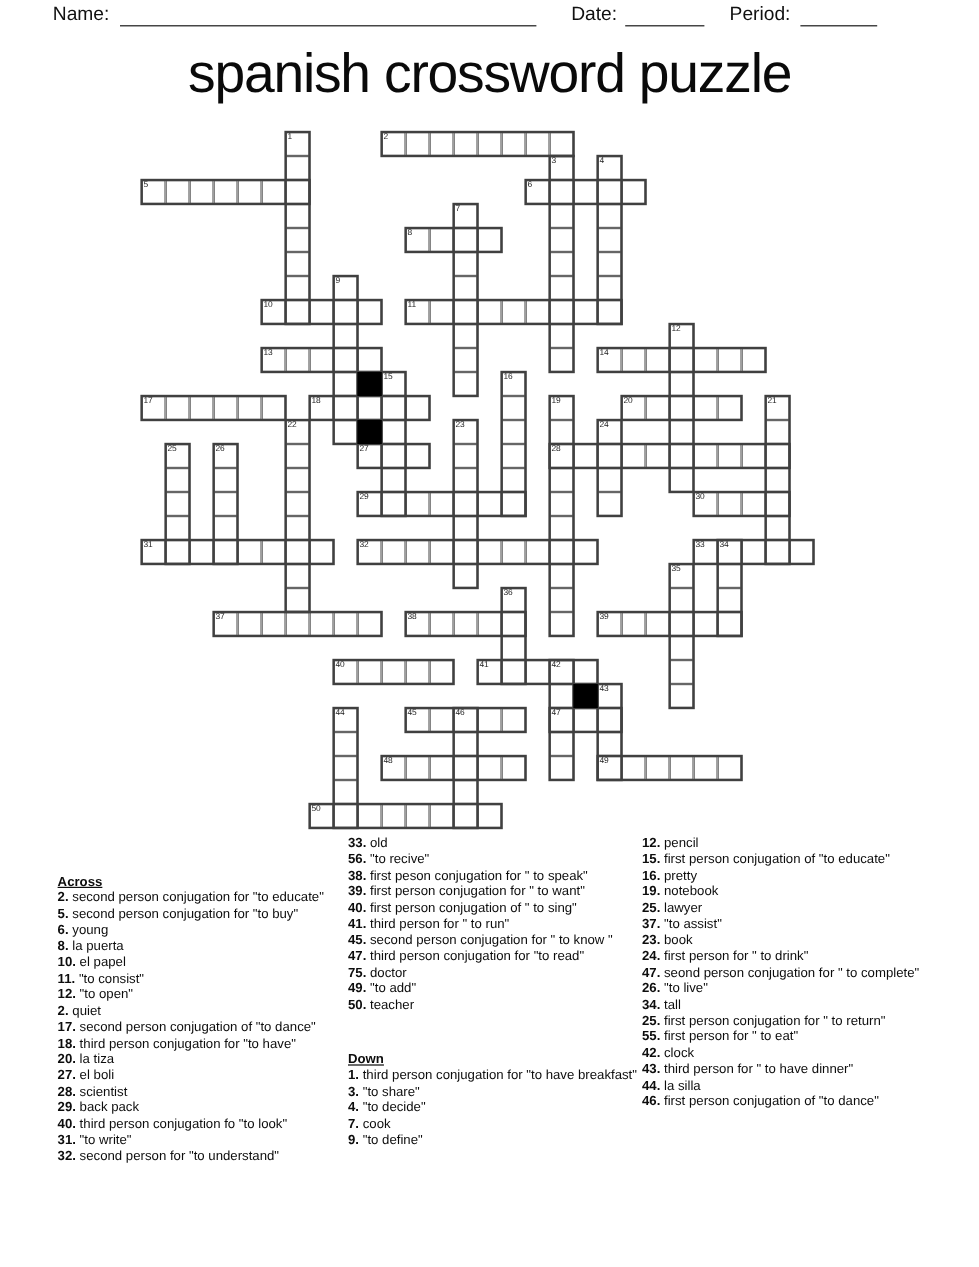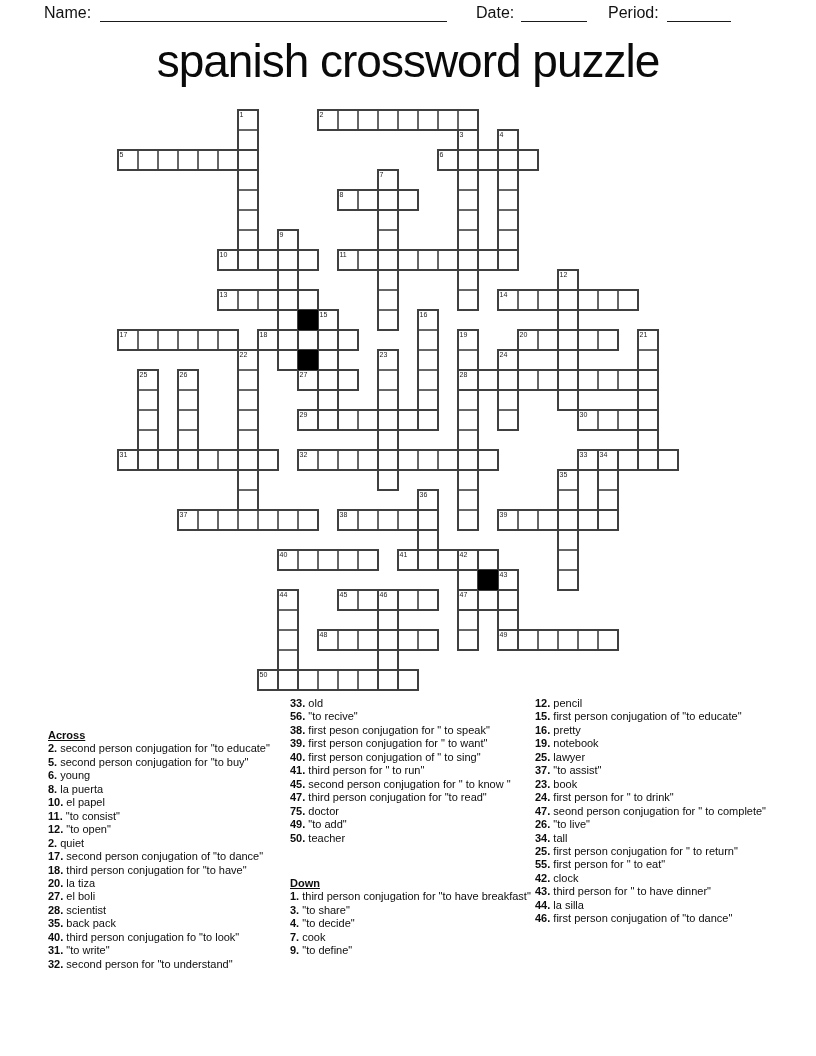--- a/index.html
+++ b/index.html
@@ -436,21 +436,21 @@
     <div class="clue"><b>8.</b> la puerta</div>
     <div class="clue"><b>10.</b> el papel</div>
     <div class="clue"><b>11.</b> "to consist"</div>
     <div class="clue"><b>12.</b> "to open"</div>
     <div class="clue"><b>2.</b> quiet</div>
     <div class="clue"><b>17.</b> second person conjugation of "to dance"</div>
     <div class="clue"><b>18.</b> third person conjugation for "to have"</div>
     <div class="clue"><b>20.</b> la tiza</div>
     <div class="clue"><b>27.</b> el boli</div>
     <div class="clue"><b>28.</b> scientist</div>
-    <div class="clue"><b>35.</b> back pack</div>
+    <div class="clue"><b>29.</b> back pack</div>
     <div class="clue"><b>40.</b> third person conjugation fo "to look"</div>
     <div class="clue"><b>31.</b> "to write"</div>
     <div class="clue"><b>32.</b> second person for "to understand"</div>
   </div>
 <div id="clue-col-1" class="clue-col">
     <div class="clue"><b>33.</b> old</div>
     <div class="clue"><b>56.</b> "to recive"</div>
     <div class="clue"><b>38.</b> first peson conjugation for " to speak"</div>
     <div class="clue"><b>39.</b> first person conjugation for " to want"</div>
     <div class="clue"><b>40.</b> first person conjugation of " to sing"</div>

